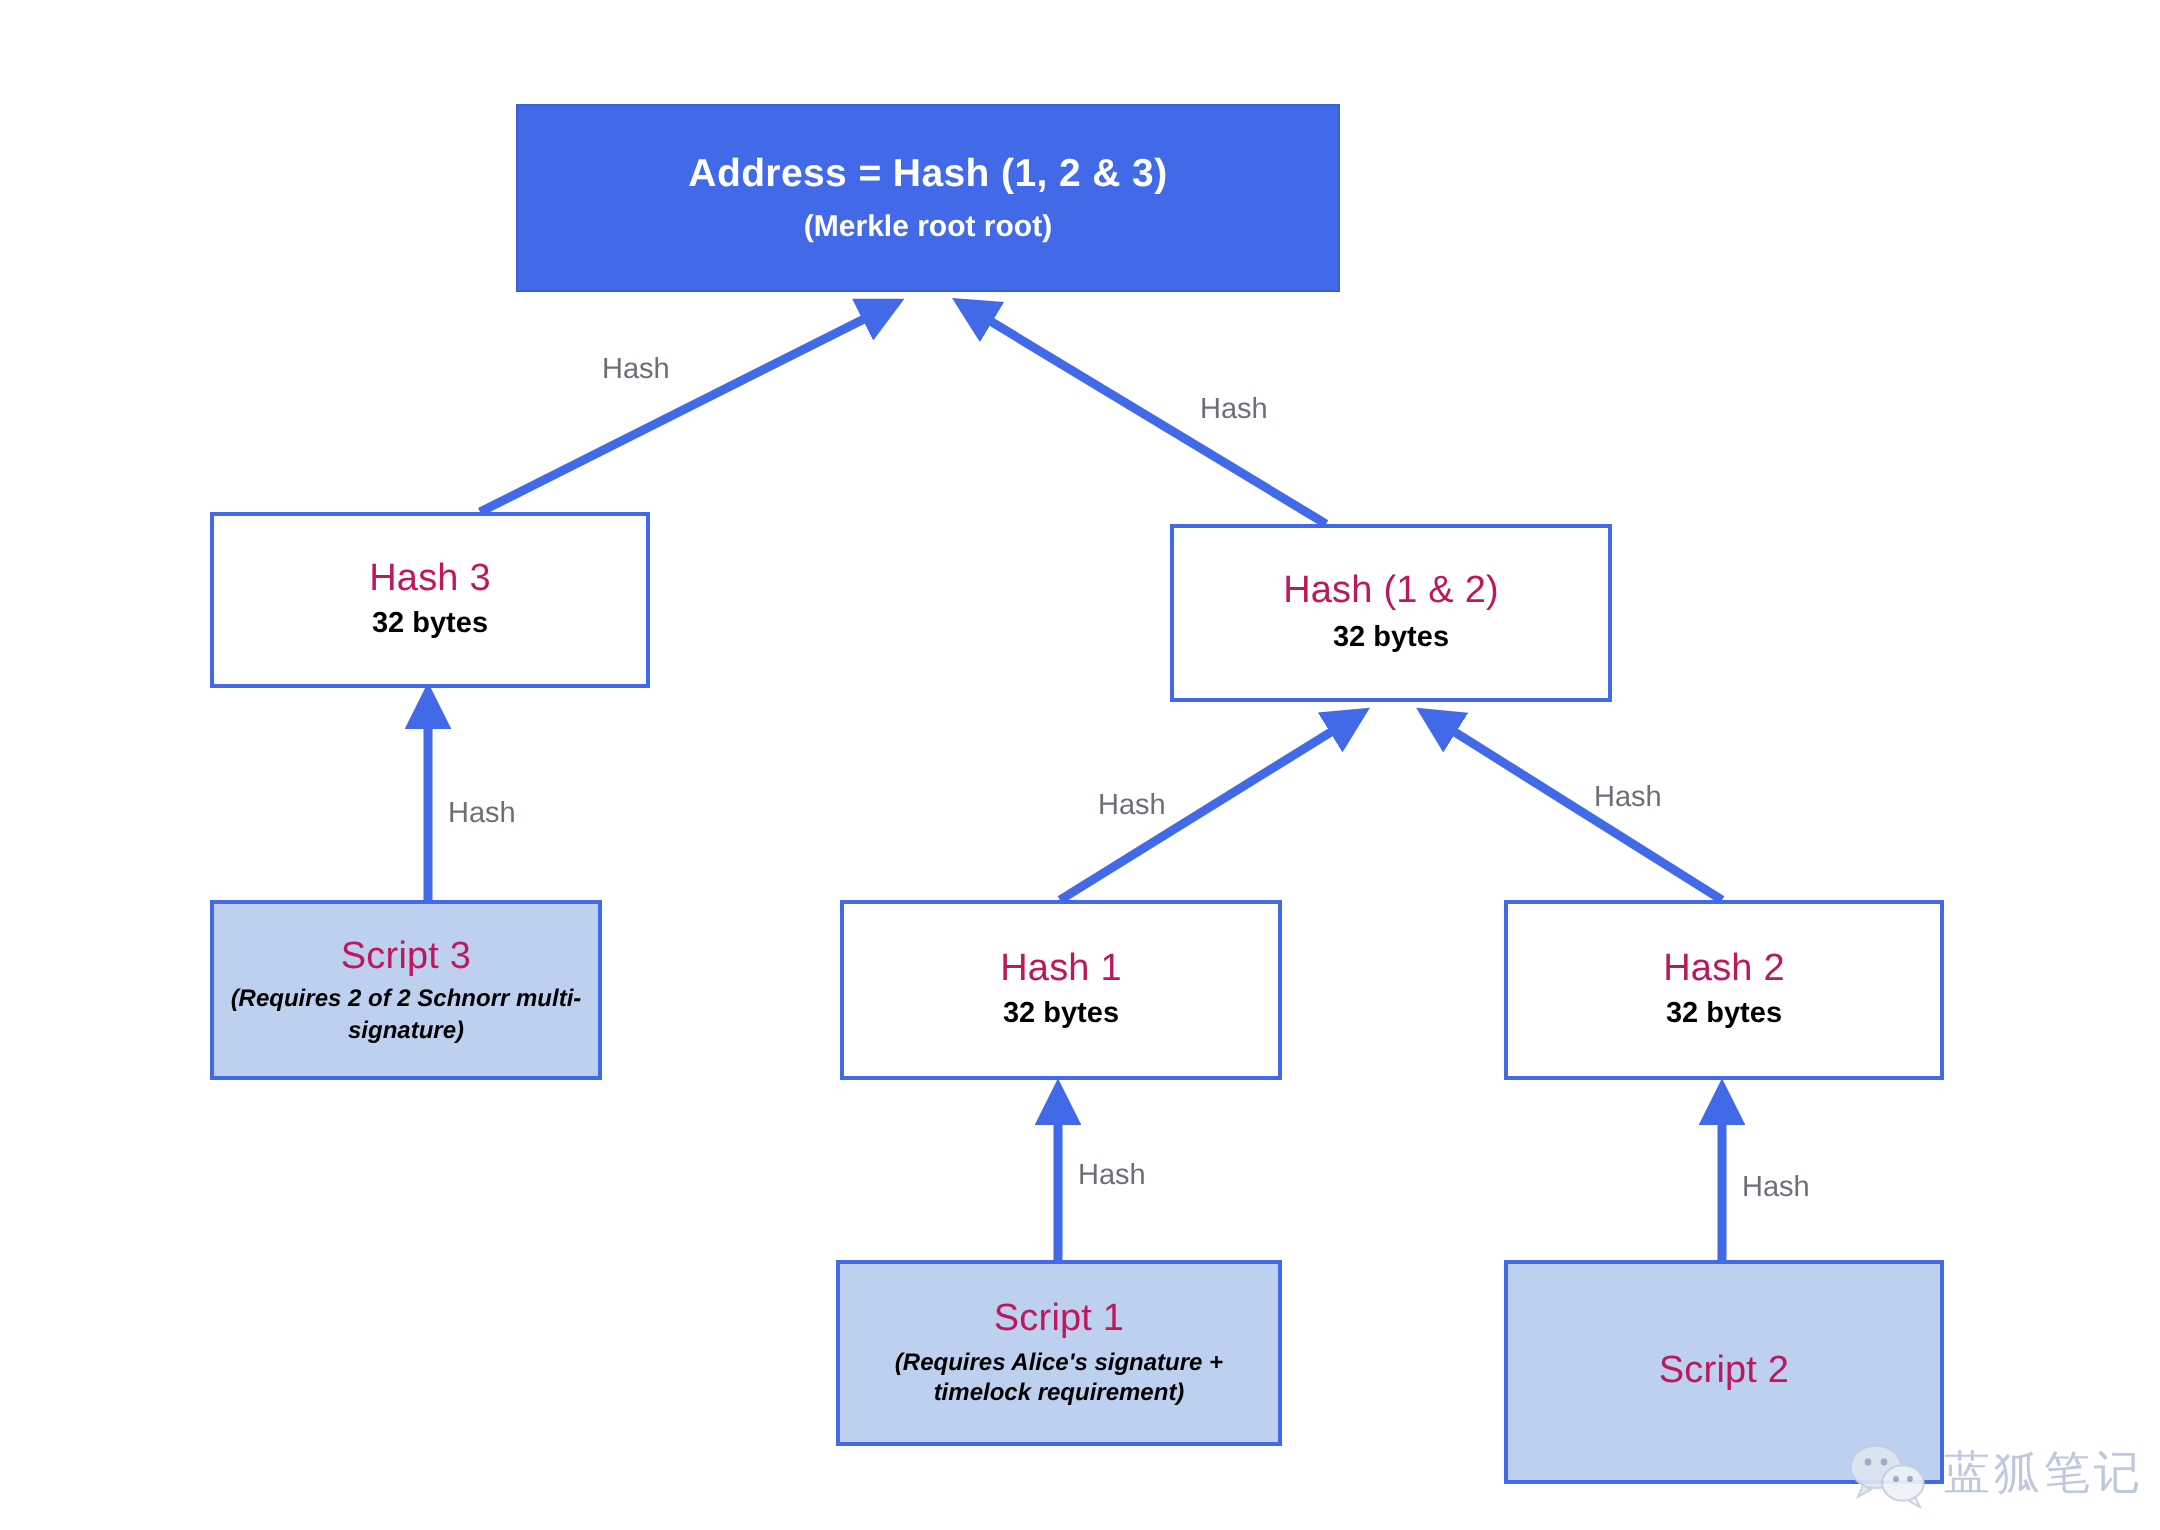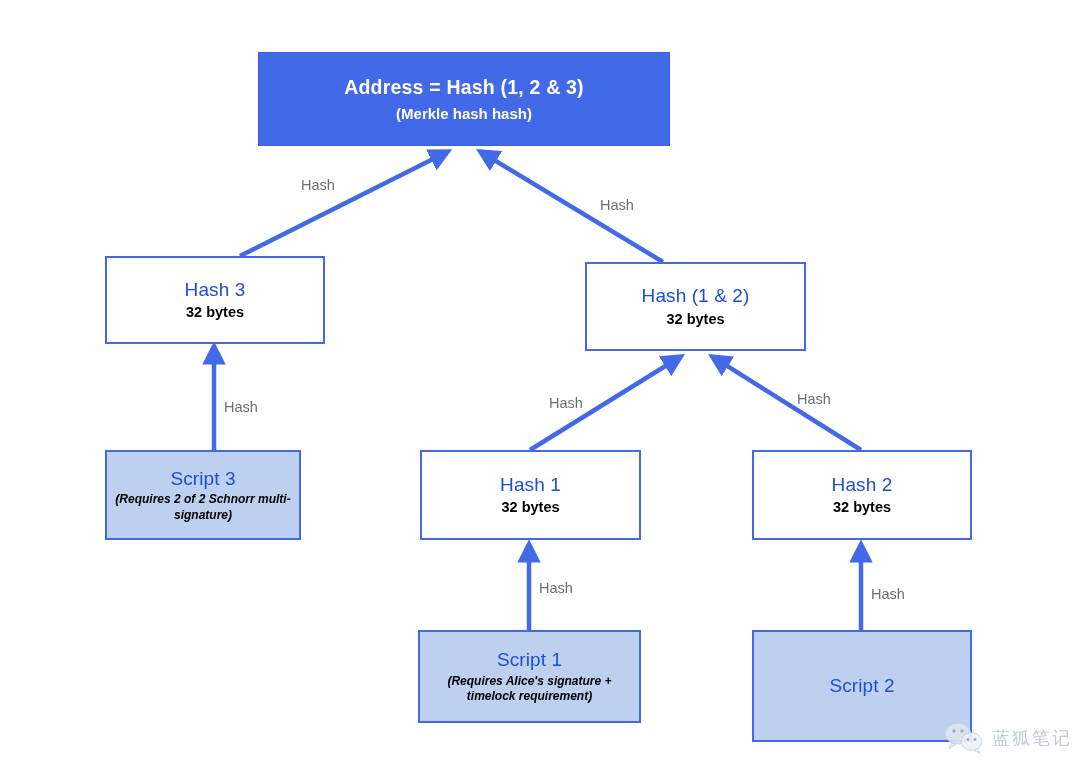--- a/index.html
+++ b/index.html
@@ -30,21 +30,21 @@
     box-sizing: border-box;
     display: flex;
     flex-direction: column;
     align-items: center;
     justify-content: center;
     text-align: center;
     z-index: 3;
   }
   .node .title {
     font-size: 19px;
-    color: #1d4ed8;
+    color: #be185d;
     letter-spacing: 0.1px;
     line-height: 1.25;
   }
   .node .sub {
     font-size: 14.5px;
     color: #000000;
     font-weight: bold;
     line-height: 1.3;
     margin-top: 2px;
     padding: 0 8px;
@@ -94,23 +94,23 @@
     position: absolute;
     right: 8px;
     bottom: 10px;
     display: flex;
     align-items: center;
     gap: 8px;
     z-index: 9;
     opacity: 0.92;
   }
   #watermark .wm-text {
-    font-size: 18px;
+    font-size: 23px;
     color: #b9c4dc;
-    font-family: Liberation Serif, serif;
+    font-family: Liberation Mono, monospace;
     letter-spacing: 2px;
     line-height: 1;
   }
 </style>
 </head>
 <body>
 
 <div id="canvas">
 
   <svg id="edges" viewBox="0 0 1080 765" xmlns="http://www.w3.org/2000/svg">
@@ -144,21 +144,21 @@
   <div class="edge-label" style="left:549px; top:395px;">Hash</div>
 
   <div class="edge-label" style="left:797px; top:391px;">Hash</div>
 
   <div class="edge-label" style="left:539px; top:580px;">Hash</div>
 
   <div class="edge-label" style="left:871px; top:586px;">Hash</div>
 
   <div class="node root" style="left:258px; top:52px; width:412px; height:94px;">
     <div class="title">Address = Hash (1, 2 &amp; 3)</div>
-    <div class="sub">(Merkle hash hash)</div>
+    <div class="sub">(Merkle root root)</div>
   </div>
 
   <div class="node hash" style="left:105px; top:256px; width:220px; height:88px;">
     <div class="title">Hash 3</div>
     <div class="sub">32 bytes</div>
   </div>
 
   <div class="node hash" style="left:585px; top:262px; width:221px; height:89px;">
     <div class="title">Hash (1 &amp; 2)</div>
     <div class="sub">32 bytes</div>

